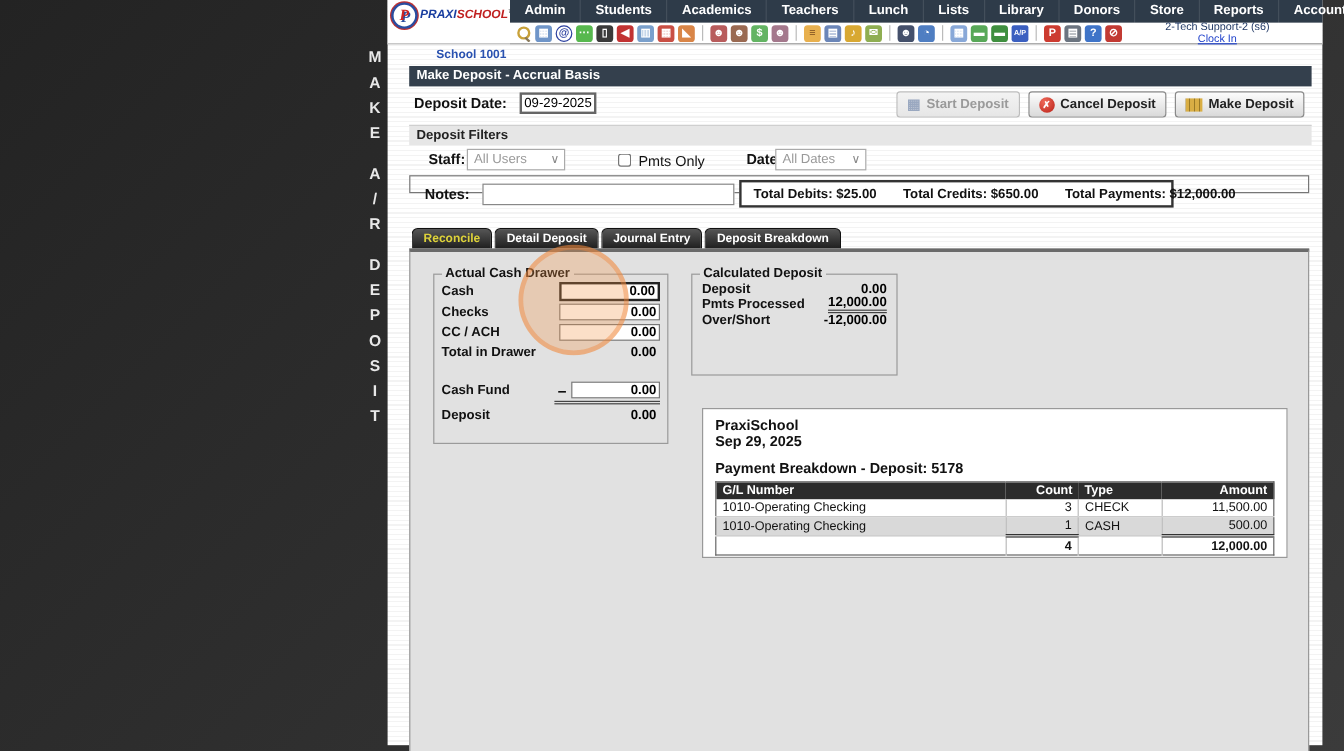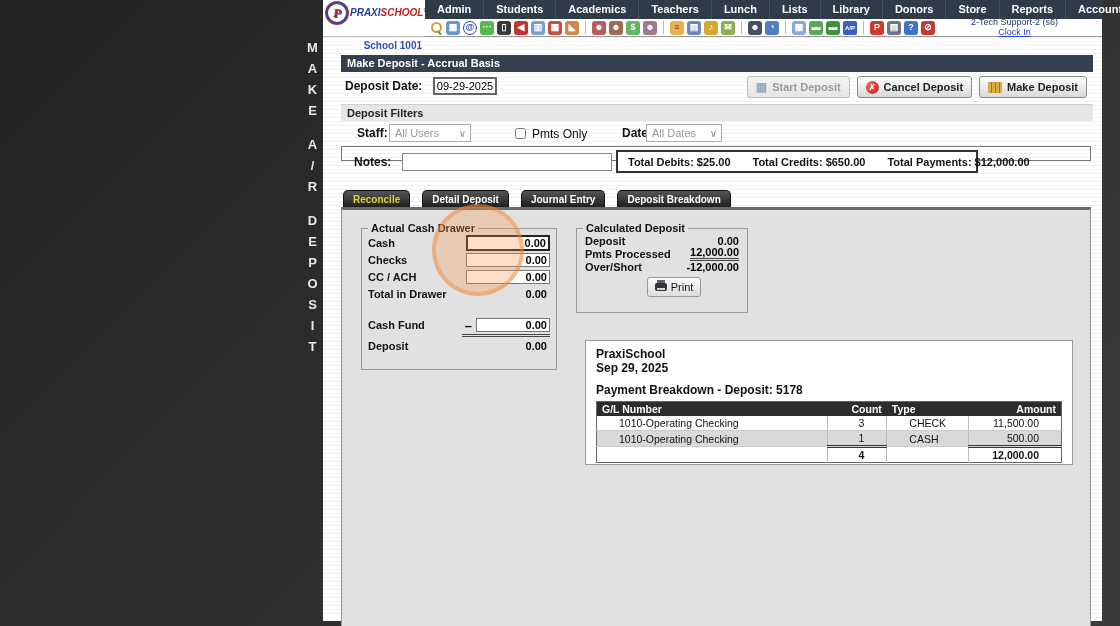--- a/index.html
+++ b/index.html
@@ -58,21 +58,21 @@
   .fake-select .chev { position:absolute; right:4px; top:1px; color:#888; font-size:10px; }
   .cbx { position:absolute; left:174px; top:4px; width:11px; height:11px; border:1px solid #999; background:#fafafa; cursor:pointer; }
   .pmts-label { position:absolute; left:191px; top:3px; font-size:12px; color:#111; }
 
   .notes-box { position:absolute; left:18px; top:146px; width:750px; height:15px; border:1px solid #777; }
   .notes-label { position:absolute; left:12px; top:8px; font-weight:bold; font-size:12px; color:#111; }
   .notes-input { position:absolute; left:60px; top:6px; width:210px; height:18px; border:1px solid #888; background:#fff; font-size:11px; padding:0 3px; }
   .totals-box { position:absolute; left:274px; top:3px; width:362px; height:23px; border:2px solid #333; background:#fff; display:flex; align-items:center; gap:22px; padding:0 10px; font-weight:bold; font-size:11px; color:#111; white-space:nowrap; }
 
   
-  .tabs { position:absolute; left:20px; top:190px; height:18px; display:flex; gap:12px; }
+  .tabs { position:absolute; left:20px; top:190px; height:18px; display:flex; gap:2px; }
   .tab { background:linear-gradient(#555,#1c1c1c); color:#fff; font-weight:bold; font-size:10px; line-height:18px; padding:0 9px; border-radius:5px 5px 0 0; border:1px solid #111; border-bottom:none; cursor:pointer; white-space:nowrap; }
   .tab.active { color:#ddd23a; }
 
   
   .panel { position:absolute; left:18px; top:207px; width:750px; height:473px; background:#e1e1e1; border:1px solid #999; border-top:3px solid #6a6a6a; }
 
   fieldset { position:absolute; border:1px solid #9a9a9a; }
   legend { font-weight:bold; font-size:11px; color:#111; padding:0 3px; margin-left:6px; }
   .fs-cash { left:19px; top:12px; width:196px; height:148px; }
   .fs-calc { left:234px; top:12px; width:172px; height:91px; }
@@ -95,21 +95,21 @@
   .mini-printer::before { content:""; position:absolute; top:-3px; left:2px; right:2px; height:3px; background:#5b6168; }
   .mini-printer::after { content:""; position:absolute; bottom:1px; left:2px; right:2px; height:2px; background:#cfd3d8; }
 
   
   .report { position:absolute; left:243px; top:130px; width:488px; height:125px; background:#fff; border:1px solid #999; padding:6px 10px; }
   .rep-company, .rep-date { font-weight:bold; font-size:12px; color:#111; line-height:14px; }
   .rep-title { font-weight:bold; font-size:12px; color:#111; margin-top:8px; margin-bottom:4px; }
   table.rep { width:100%; border-collapse:collapse; border:1px solid #666; font-size:10.5px; }
   table.rep th { background:#2c2c2c; color:#fff; font-weight:bold; padding:1px 5px; text-align:left; }
   table.rep th.r, table.rep td.r { text-align:right; }
-  table.rep td { padding:1px 22px; color:#111; border-bottom:1px solid #ccc; }
+  table.rep td { padding:1px 5px; color:#111; border-bottom:1px solid #ccc; }
   table.rep td.sep { border-left:1px solid #bbb; }
   tr.alt td { background:#d9d9d9; }
   tr.total td { font-weight:bold; border-bottom:none; }
   tr.total td.tl { border-top:3px double #333; }
 
   
   .click-indicator { position:absolute; left:109px; top:204px; width:92px; height:92px; border-radius:50%;
       background:rgba(243,150,72,0.30); border:4px solid rgba(238,132,58,0.42); pointer-events:none; z-index:50; }
 </style>
 </head>
@@ -248,26 +248,20 @@
         <span class="calc-label">Deposit</span>
         <span class="calc-value">0.00</span>
       </div>
       <div class="calc-row">
         <span class="calc-label">Pmts Processed</span>
         <span class="calc-value dbl">12,000.00</span>
       </div>
       <div class="calc-row">
         <span class="calc-label">Over/Short</span>
         <span class="calc-value">-12,000.00</span>
-      </div>
-      <div class="print-row">
-        <button class="print-btn">
-          <span class="mini-printer"></span>
-          <span>Print</span>
-        </button>
       </div>
     </fieldset>
 
     <div class="report">
       <div class="rep-company">PraxiSchool</div>
       <div class="rep-date">Sep 29, 2025</div>
       <div class="rep-title">Payment Breakdown - Deposit: 5178</div>
       <table class="rep">
         <tbody>
             <tr>

